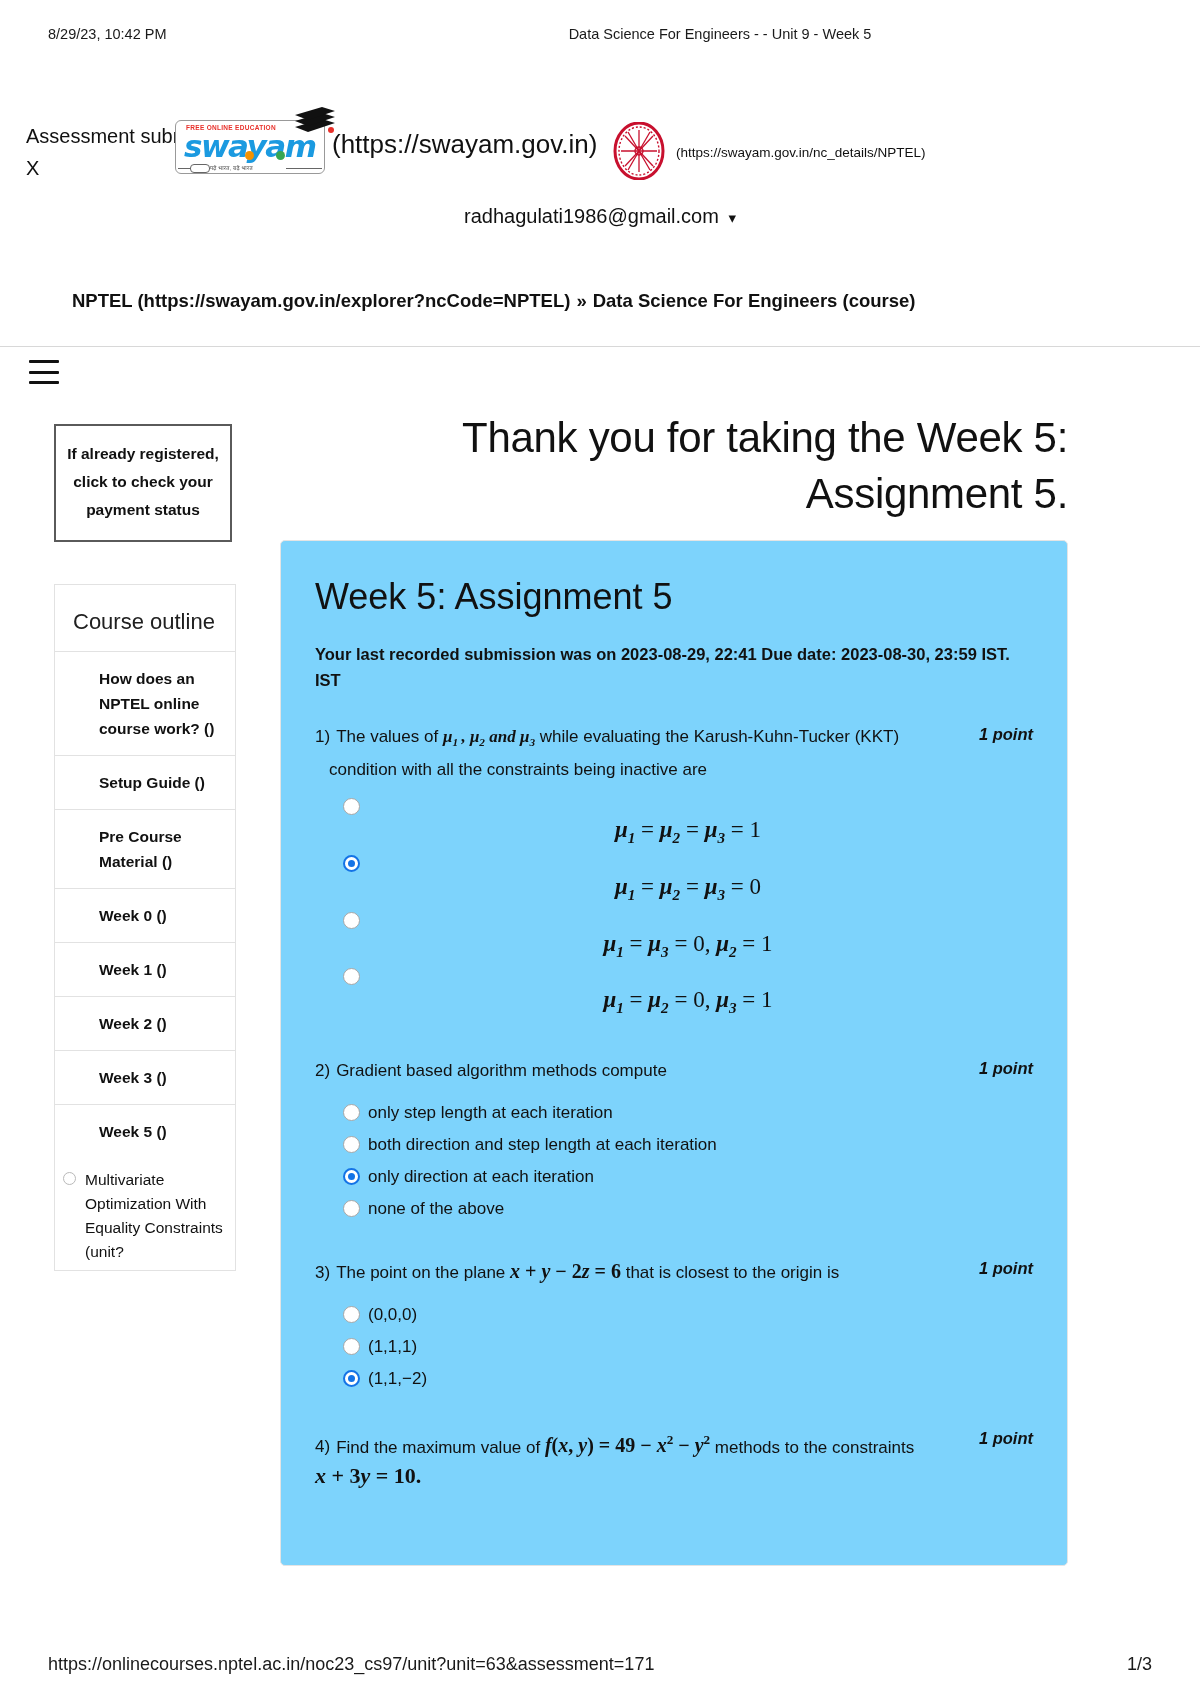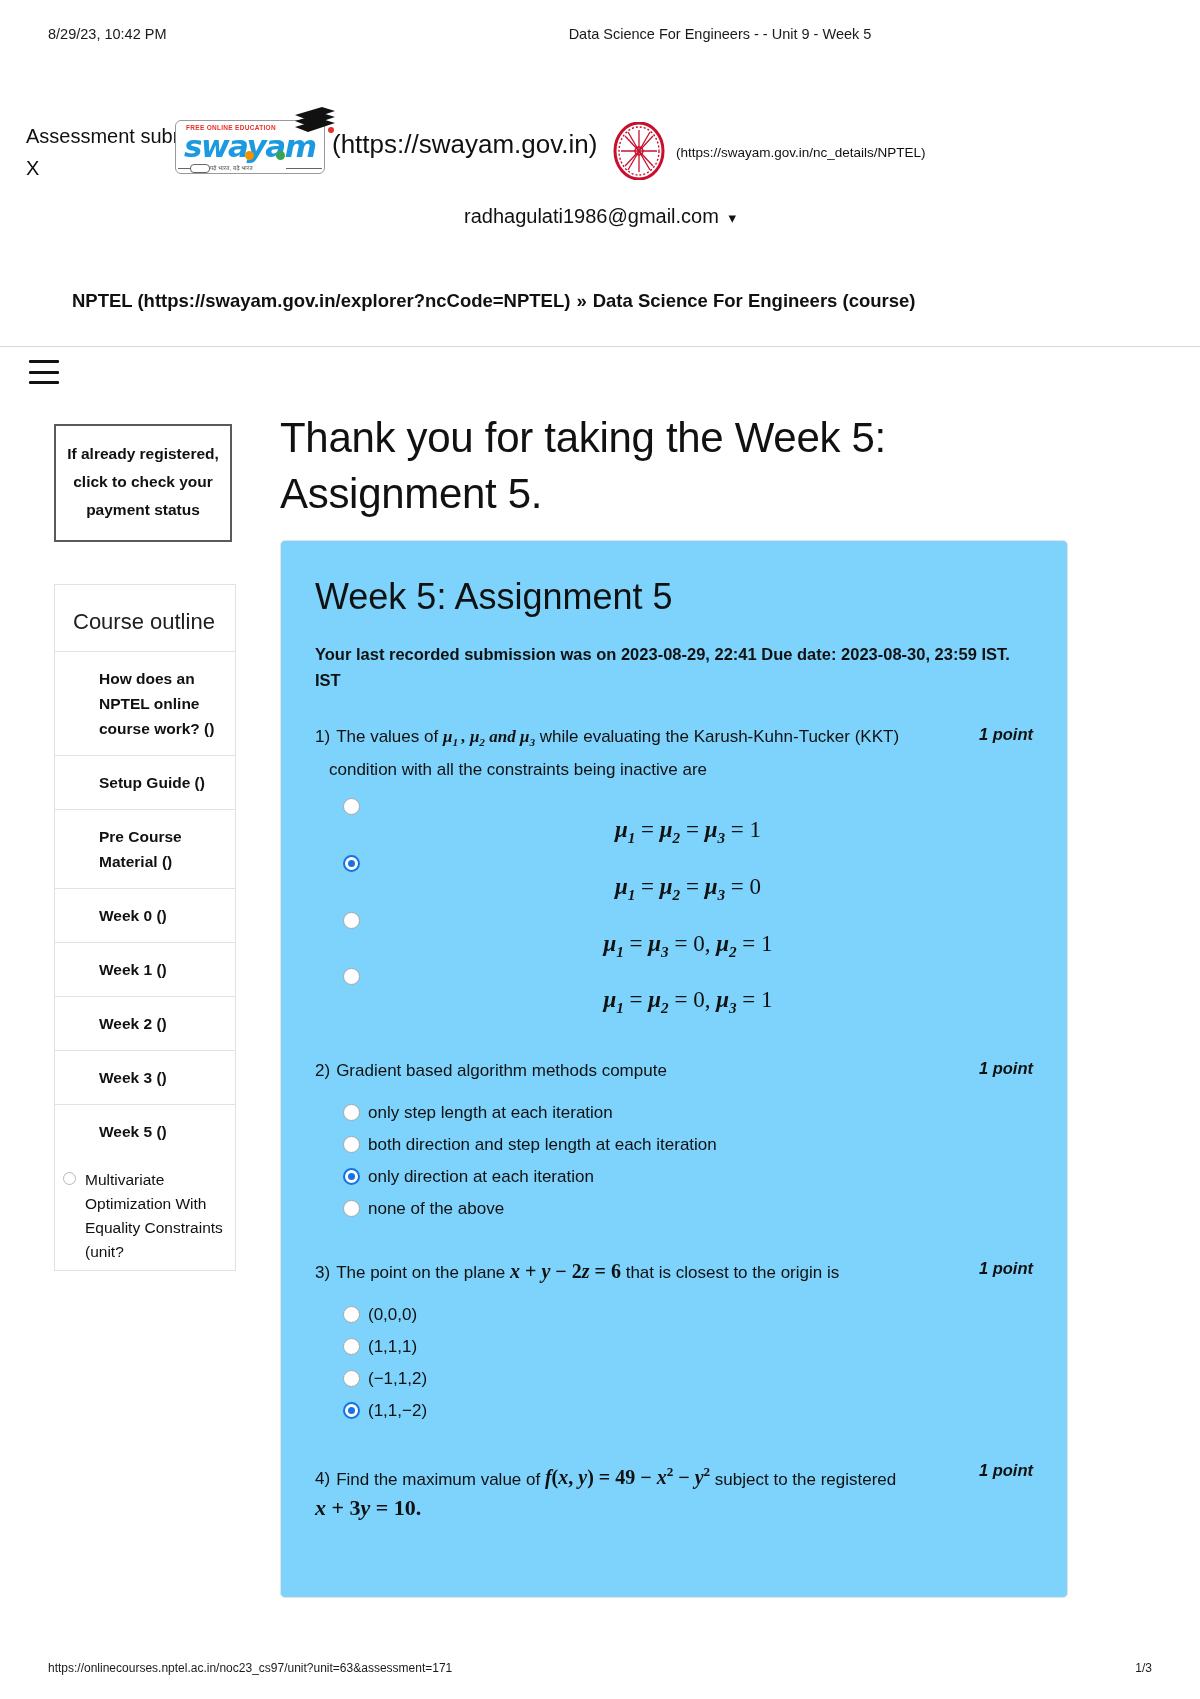--- a/index.html
+++ b/index.html
@@ -28,21 +28,21 @@
     padding: 0 48px;
   }
   .print-header .ph-date { width: 300px; }
   .print-header .ph-title { flex: 1; text-align: center; margin-left: -60px; }
 
   .print-footer {
     position: absolute;
     bottom: 24px; left: 0; right: 0;
     display: flex;
     justify-content: space-between;
-    font-size: 12px;
+    font-size: 18px;
     color: #1a1a1a;
     padding: 0 48px;
     gap: 44px;
   }
 
   
   .brandbar {
     position: absolute;
     top: 112px; left: 0; right: 0;
     height: 90px;
@@ -240,21 +240,21 @@
 
   
   .main {
     position: absolute;
     left: 280px; top: 410px;
     width: 788px;
   }
   .thankyou {
     font-size: 42px;
     line-height: 56px;
-    text-align: left;
+    text-align: right;
     color: #111;
     font-weight: normal;
     margin: 0 0 18px 0;
     letter-spacing: -0.3px;
   }
   .quiz-card {
     border: 1px solid #e4e4e4;
     border-radius: 5px;
     background: #7dd3fc;
     padding: 34px 34px 40px 34px;
@@ -515,34 +515,30 @@
         <div class="options">
           <div class="opt-row">
             <div class="radio"></div>
             <div class="opt-text">(0,0,0)</div>
           </div>
           <div class="opt-row">
             <div class="radio"></div>
             <div class="opt-text">(1,1,1)</div>
           </div>
           <div class="opt-row">
-            <div class="radio"></div>
-            <div class="opt-text">(−1,1,2)</div>
-          </div>
-          <div class="opt-row">
             <div class="radio checked"></div>
             <div class="opt-text">(1,1,−2)</div>
           </div>
         </div>
       </div>
 
       <div class="question-block">
         <div class="q-head">
           <div class="q-text">
-            <span class="q-num">4)</span><span>Find the maximum value of </span><span class="inlinemath"><span class="mi">f</span>(<span class="mi">x</span>, <span class="mi">y</span>) = 49 − <span class="mi">x</span><span class="sup">2</span> − <span class="mi">y</span><span class="sup">2</span></span><span> subject to the registered</span>
+            <span class="q-num">4)</span><span>Find the maximum value of </span><span class="inlinemath"><span class="mi">f</span>(<span class="mi">x</span>, <span class="mi">y</span>) = 49 − <span class="mi">x</span><span class="sup">2</span> − <span class="mi">y</span><span class="sup">2</span></span><span> methods to the constraints</span>
             <div class="inlinemath" style="font-size:22px;line-height:30px;"><span class="mi">x</span> + 3<span class="mi">y</span> = 10.</div>
           </div>
           <div class="q-points">1 point</div>
         </div>
       </div>
 
     </div>
   </div>
 
   <div class="print-footer">

